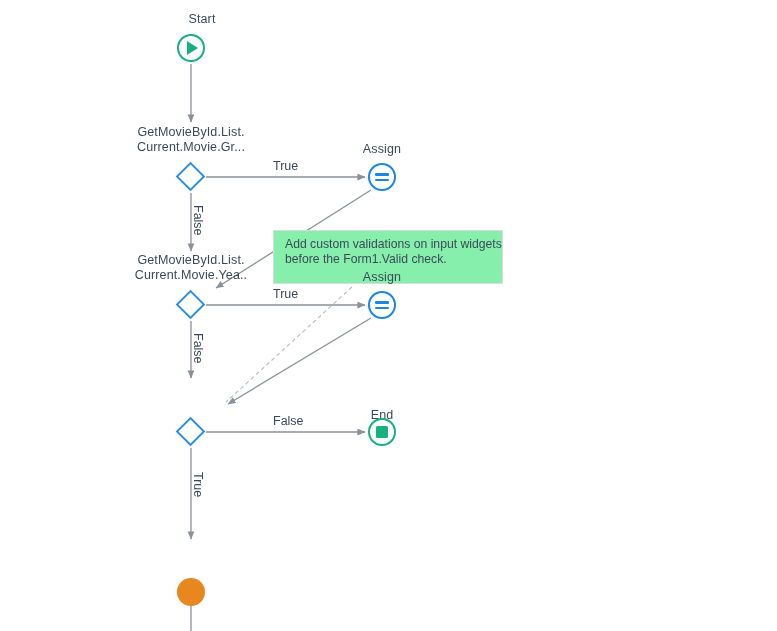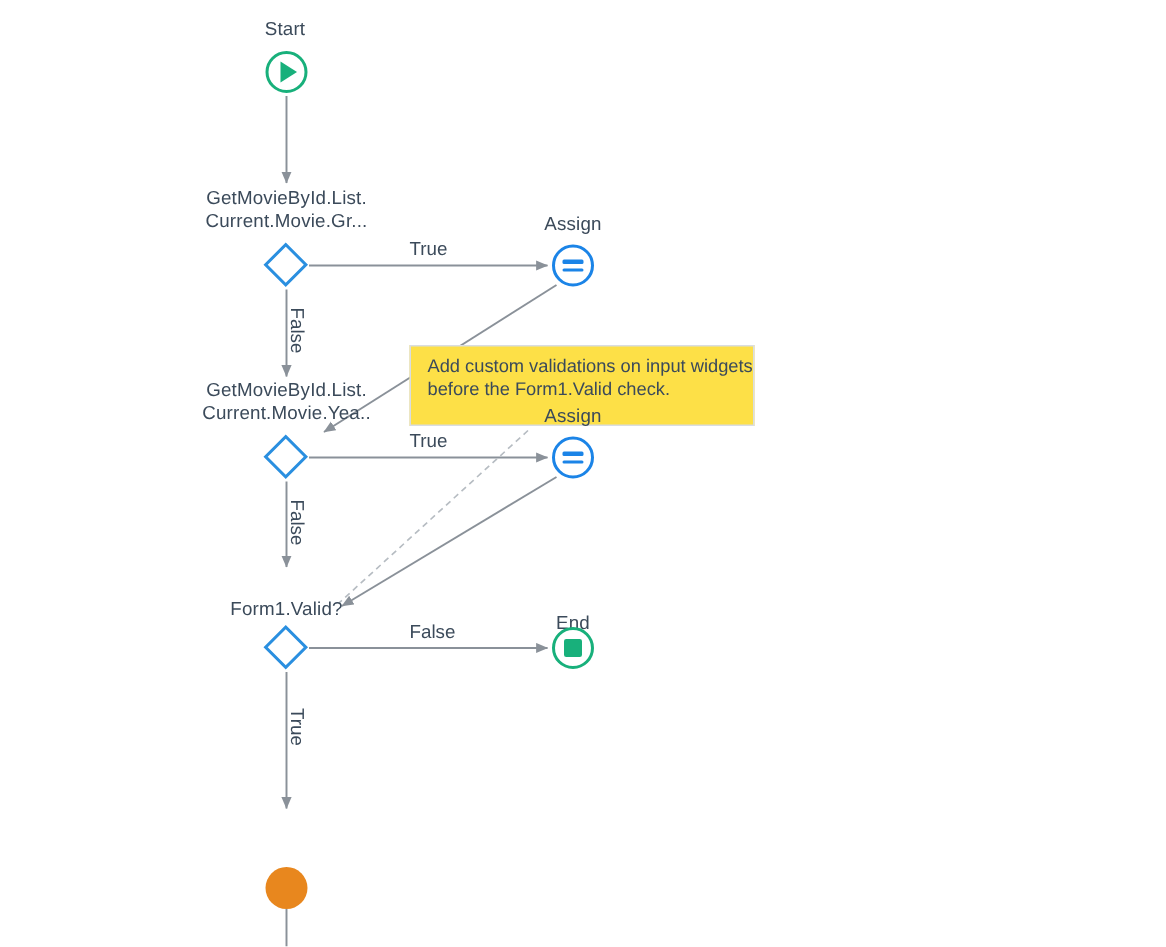--- a/index.html
+++ b/index.html
@@ -114,21 +114,21 @@
     position: absolute;
     width: 28px;
     height: 28px;
     border-radius: 50%;
     background: #e8871e;
   }
 
   
   .comment-box {
     position: absolute;
-    background: #fde047;
+    background: #86efac;
     border: 1px solid #d9dde1;
     box-sizing: border-box;
     padding: 6px 9px 7px 11px;
   }
   .comment-box .cline {
     font-size: 12.2px;
     line-height: 15.2px;
     color: #3b4a5a;
     white-space: nowrap;
   }
@@ -164,21 +164,21 @@
       <line x1="206" y1="432" x2="365" y2="432" marker-end="url(#arrow)"></line>
 
       <line x1="191" y1="448" x2="191" y2="539" marker-end="url(#arrow)"></line>
 
       <line x1="191" y1="606" x2="191" y2="631"></line>
     </g>
 
     <line x1="352" y1="287" x2="226" y2="402" stroke="#b6bcc2" stroke-width="1.1" stroke-dasharray="4,3" fill="none"></line>
   </svg>
 
-  <div class="node-label" style="left:140px; top:12px; width:100px;">Start</div>
+  <div class="node-label" style="left:152px; top:12px; width:100px;">Start</div>
   <div class="circle-icon green" style="left:177px; top:34px;">
     <span class="tri-play"></span>
   </div>
 
   <div class="node-label" style="left:116px; top:125px; width:150px;">GetMovieById.List.
 Current.Movie.Gr...</div>
   <div class="diamond" style="left:180px; top:166px;"></div>
 
   <div class="edge-label" style="left:273px; top:159px;">True</div>
   <div class="edge-label vert" style="left:205px; top:205px;">False</div>
@@ -198,21 +198,20 @@
   <div class="diamond" style="left:180px; top:294px;"></div>
 
   <div class="edge-label" style="left:273px; top:287px;">True</div>
   <div class="edge-label vert" style="left:205px; top:333px;">False</div>
 
   <div class="node-label" style="left:332px; top:270px; width:100px;">Assign</div>
   <div class="circle-icon blue" style="left:368px; top:291px;">
     <span class="eq-sign"></span>
   </div>
 
-  <div class="node-label" style="left:116px; top:399px; width:150px;">Form1.Valid?</div>
   <div class="diamond" style="left:180px; top:421px;"></div>
 
   <div class="edge-label" style="left:273px; top:414px;">False</div>
   <div class="edge-label vert" style="left:205px; top:472px;">True</div>
 
   <div class="node-label" style="left:332px; top:408px; width:100px;">End</div>
   <div class="circle-icon green" style="left:368px; top:418px;">
     <span class="sq-stop"></span>
   </div>
 

